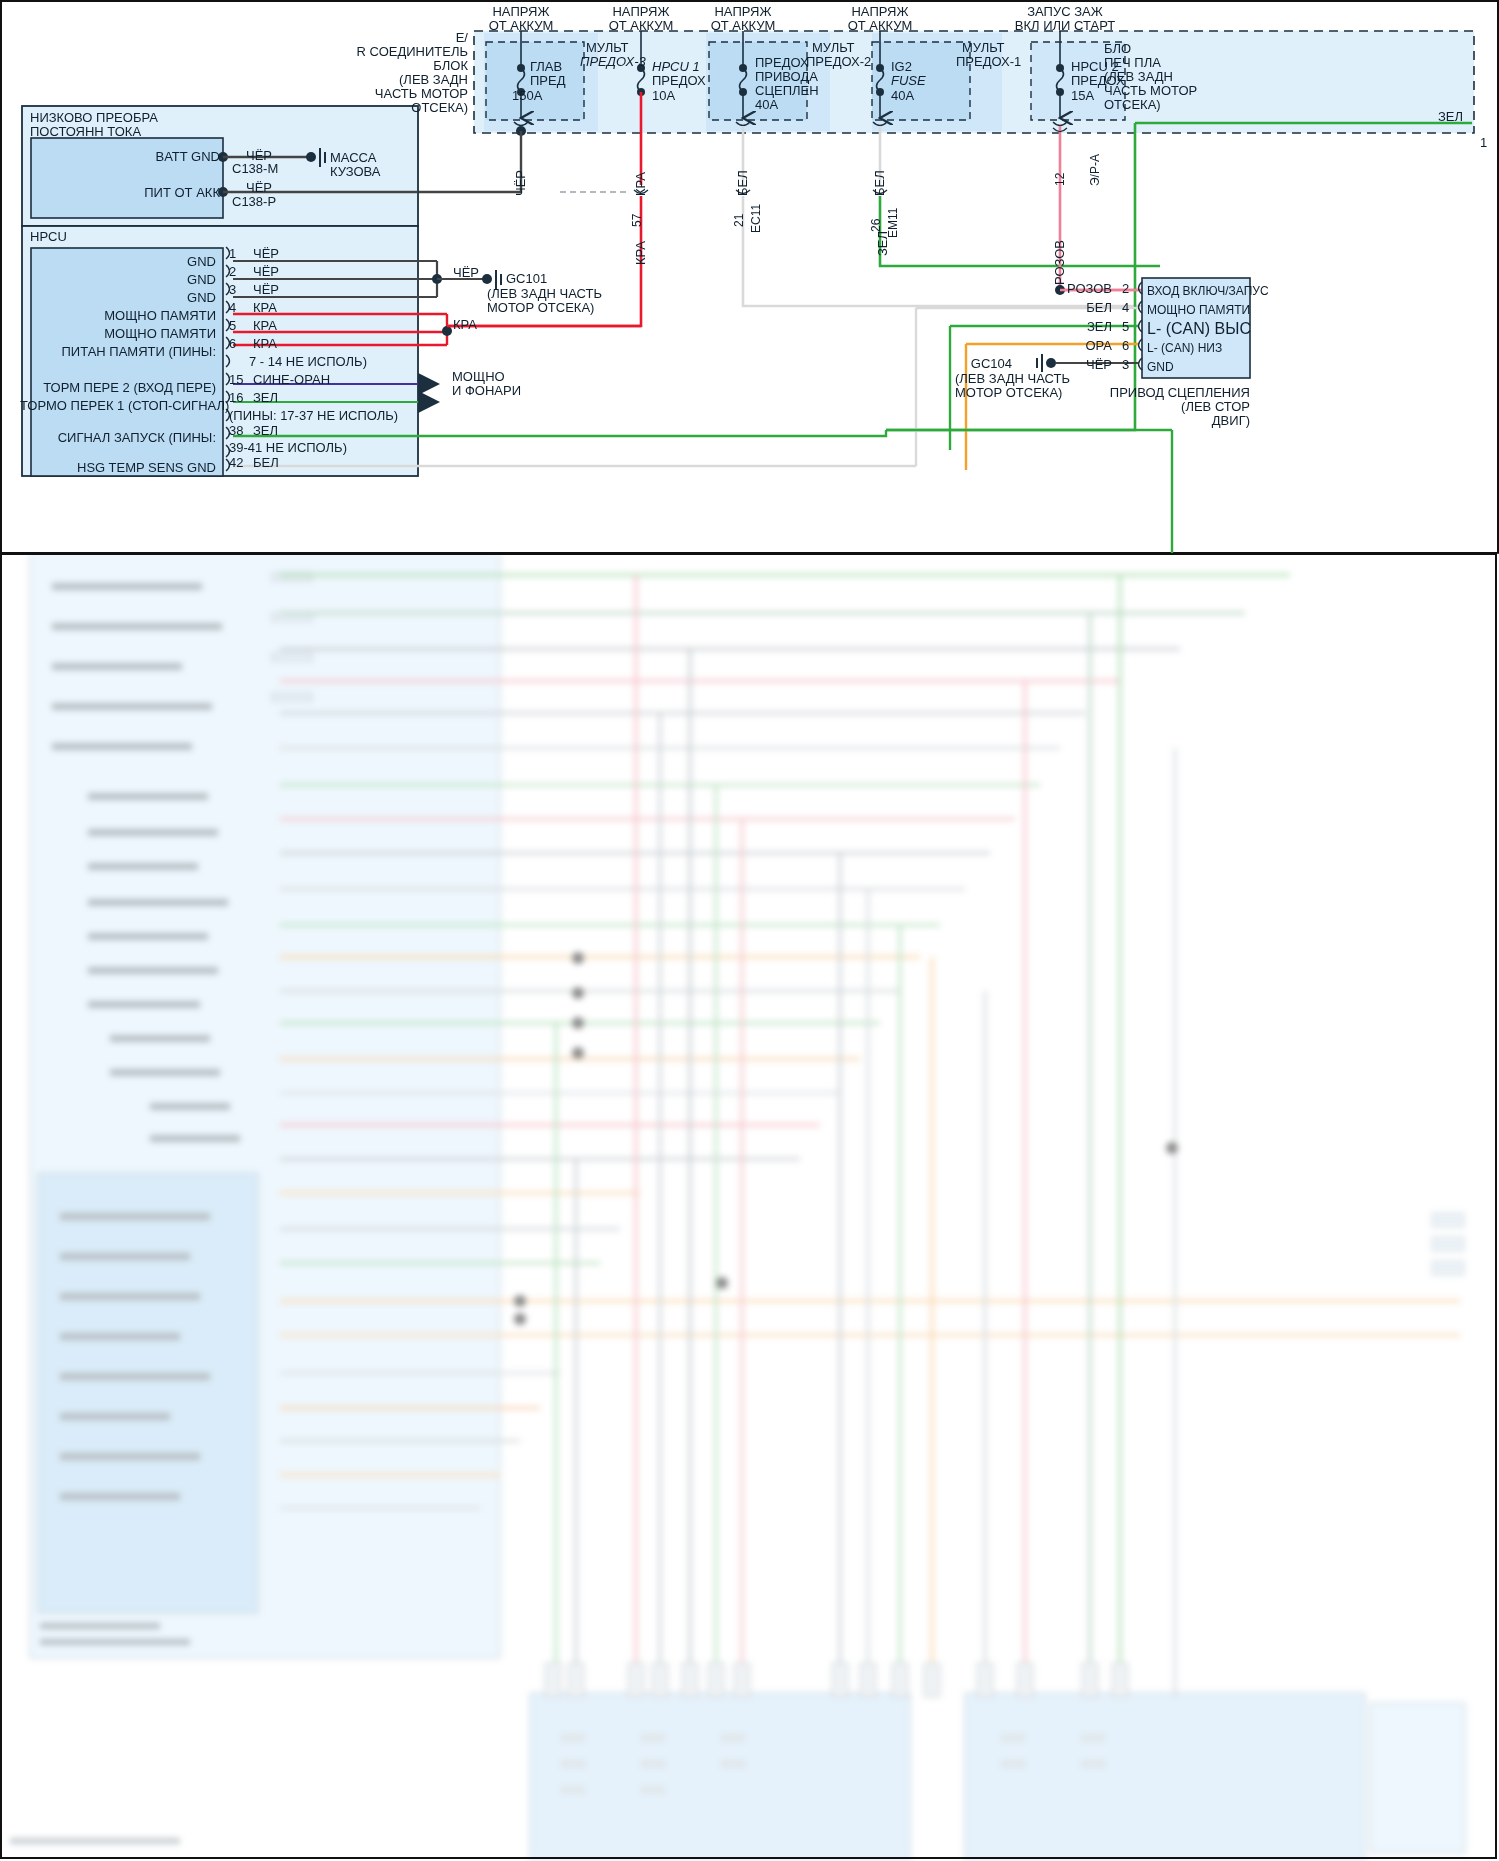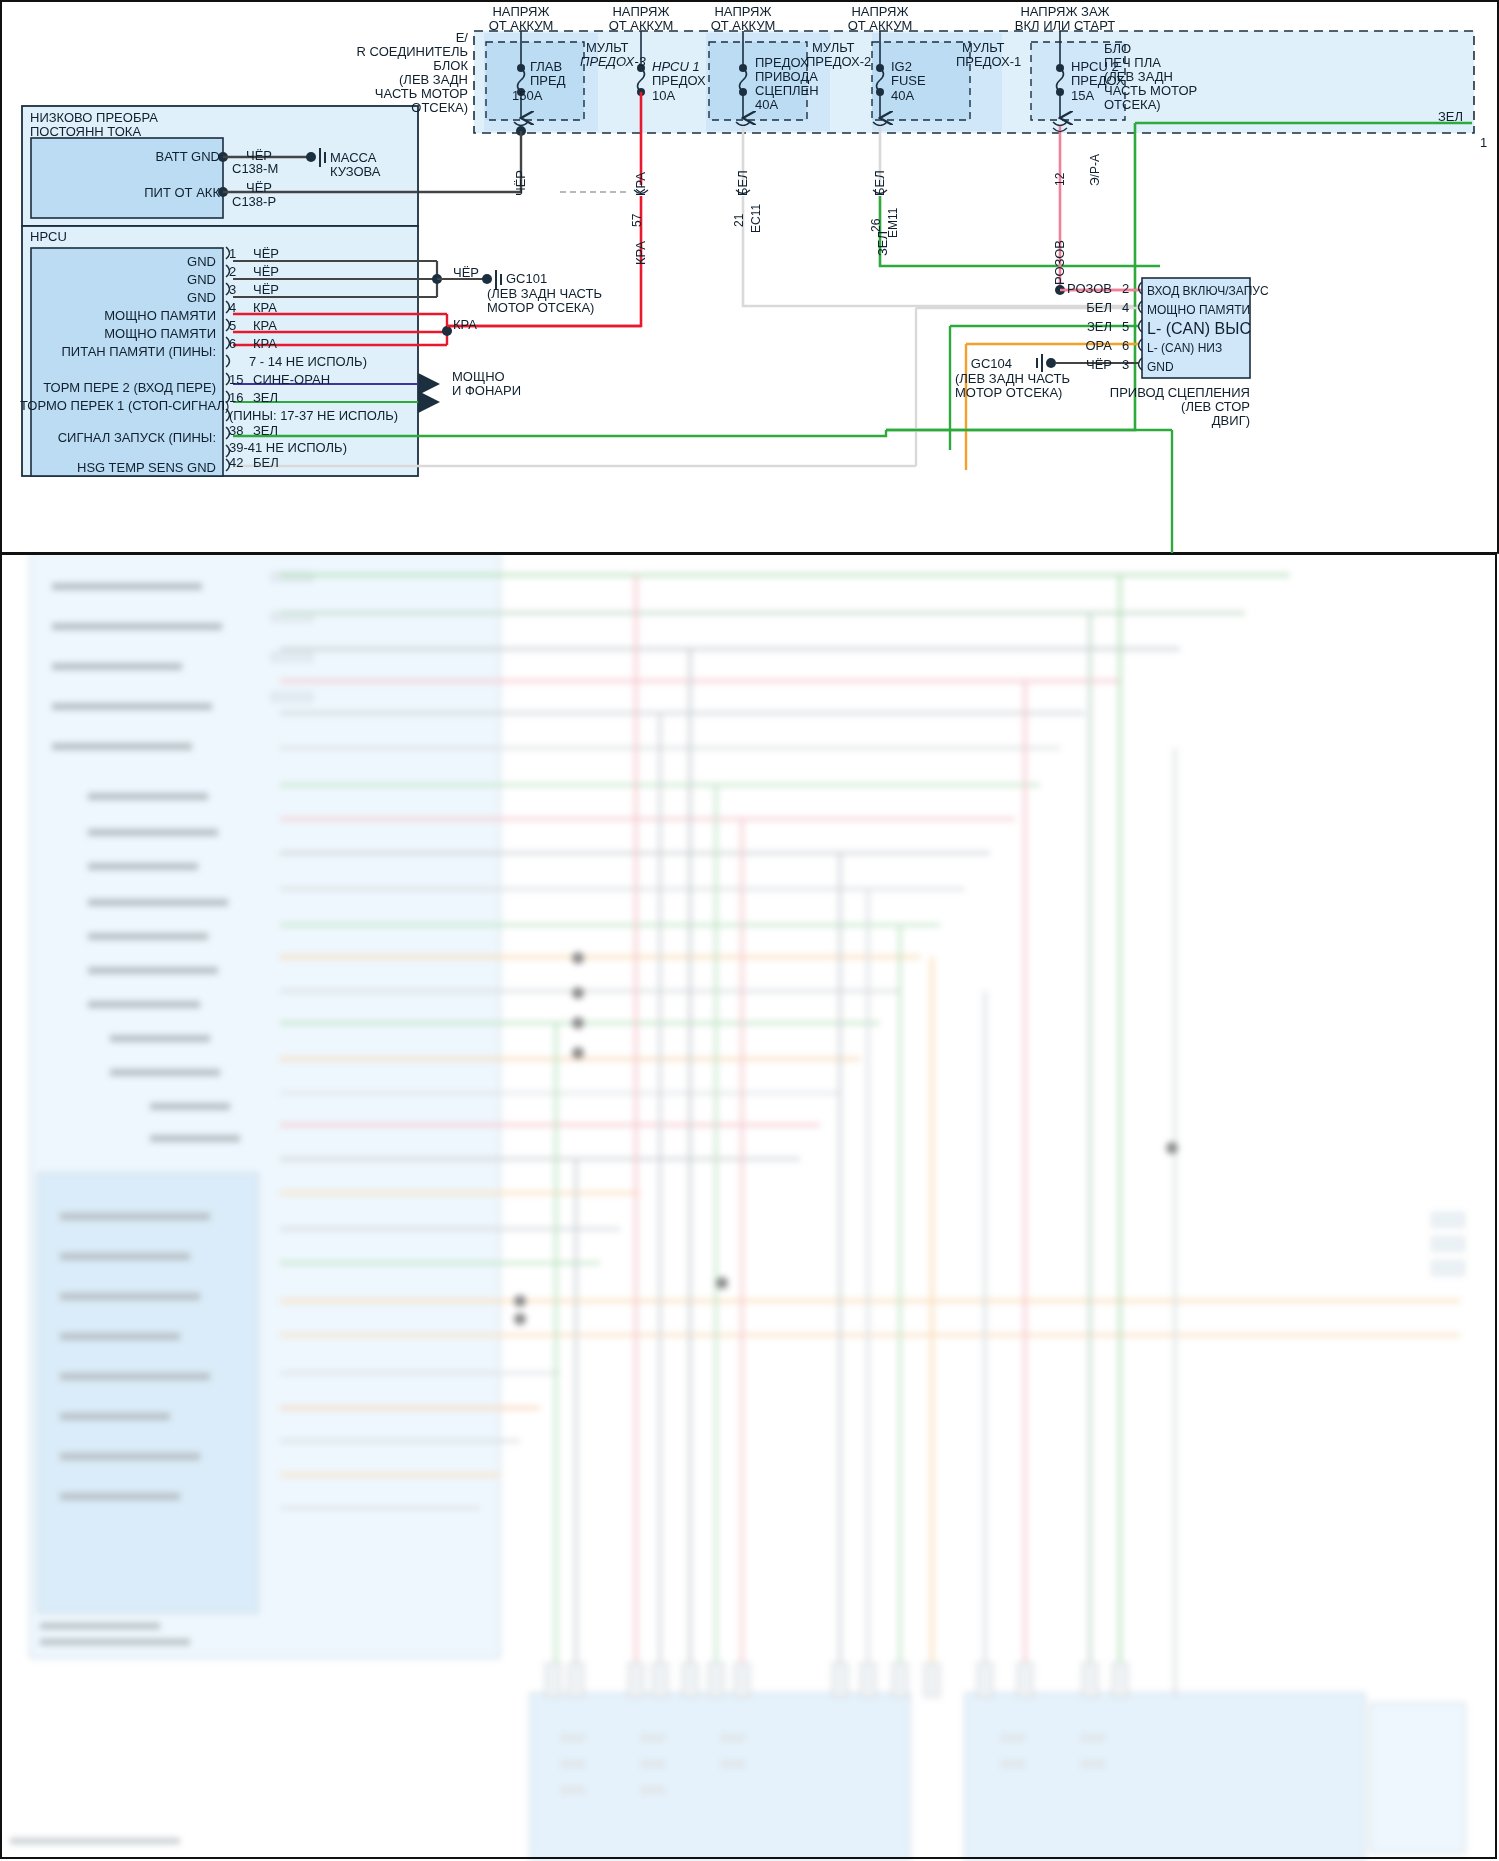--- a/index.html
+++ b/index.html
@@ -260,42 +260,42 @@
   <div class="lbl r" style="left:330px;top:101px;width:138px;">ОТСЕКА)</div>
 
   <div class="lbl c" style="left:461px;top:5px;width:120px;">НАПРЯЖ</div>
   <div class="lbl c" style="left:461px;top:19px;width:120px;">ОТ АККУМ</div>
   <div class="lbl c" style="left:581px;top:5px;width:120px;">НАПРЯЖ</div>
   <div class="lbl c" style="left:581px;top:19px;width:120px;">ОТ АККУМ</div>
   <div class="lbl c" style="left:683px;top:5px;width:120px;">НАПРЯЖ</div>
   <div class="lbl c" style="left:683px;top:19px;width:120px;">ОТ АККУМ</div>
   <div class="lbl c" style="left:820px;top:5px;width:120px;">НАПРЯЖ</div>
   <div class="lbl c" style="left:820px;top:19px;width:120px;">ОТ АККУМ</div>
-  <div class="lbl c" style="left:1000px;top:5px;width:130px;">НАПРЯЖ ЗАЖ</div>
+  <div class="lbl c" style="left:1000px;top:5px;width:130px;">ЗАПУС ЗАЖ</div>
   <div class="lbl c" style="left:1000px;top:19px;width:130px;">ВКЛ ИЛИ СТАРТ</div>
 
   <div class="lbl" style="left:530px;top:60px;">ГЛАВ</div>
   <div class="lbl" style="left:530px;top:74px;">ПРЕД</div>
   <div class="lbl" style="left:512px;top:89px;">150A</div>
   <div class="lbl" style="left:586px;top:41px;">МУЛЬТ</div>
   <div class="lbl" style="left:580px;top:55px;font-style:italic;">ПРЕДОХ-3</div>
 
   <div class="lbl" style="left:652px;top:60px;font-style:italic;">HPCU 1</div>
   <div class="lbl" style="left:652px;top:74px;">ПРЕДОХ</div>
   <div class="lbl" style="left:652px;top:89px;">10A</div>
 
   <div class="lbl" style="left:755px;top:56px;">ПРЕДОХ</div>
   <div class="lbl" style="left:755px;top:70px;">ПРИВОДА</div>
   <div class="lbl" style="left:755px;top:84px;">СЦЕПЛЕН</div>
   <div class="lbl" style="left:755px;top:98px;">40A</div>
   <div class="lbl" style="left:812px;top:41px;">МУЛЬТ</div>
   <div class="lbl" style="left:806px;top:55px;">ПРЕДОХ-2</div>
 
   <div class="lbl" style="left:891px;top:60px;">IG2</div>
-  <div class="lbl" style="left:891px;top:74px;">FUSE</div>
+  <div class="lbl" style="left:891px;top:74px;font-style:italic;">FUSE</div>
   <div class="lbl" style="left:891px;top:89px;">40A</div>
   <div class="lbl" style="left:962px;top:41px;">МУЛЬТ</div>
   <div class="lbl" style="left:956px;top:55px;">ПРЕДОХ-1</div>
 
   <div class="lbl" style="left:1071px;top:60px;">HPCU 2</div>
   <div class="lbl" style="left:1071px;top:74px;">ПРЕДОХ</div>
   <div class="lbl" style="left:1071px;top:89px;">15A</div>
 
   <div class="lbl" style="left:1104px;top:42px;">БЛО</div>
   <div class="lbl" style="left:1104px;top:56px;">ПЕЧ ПЛА</div>

